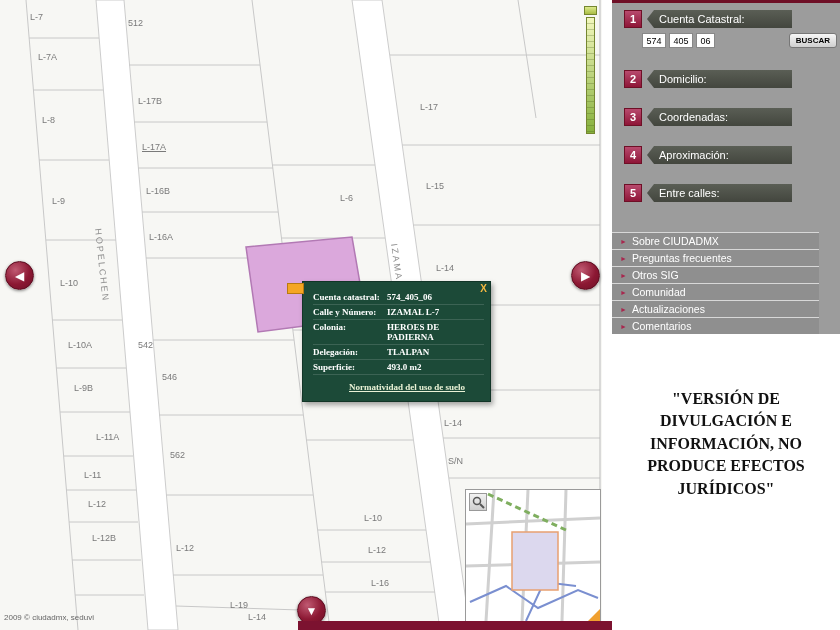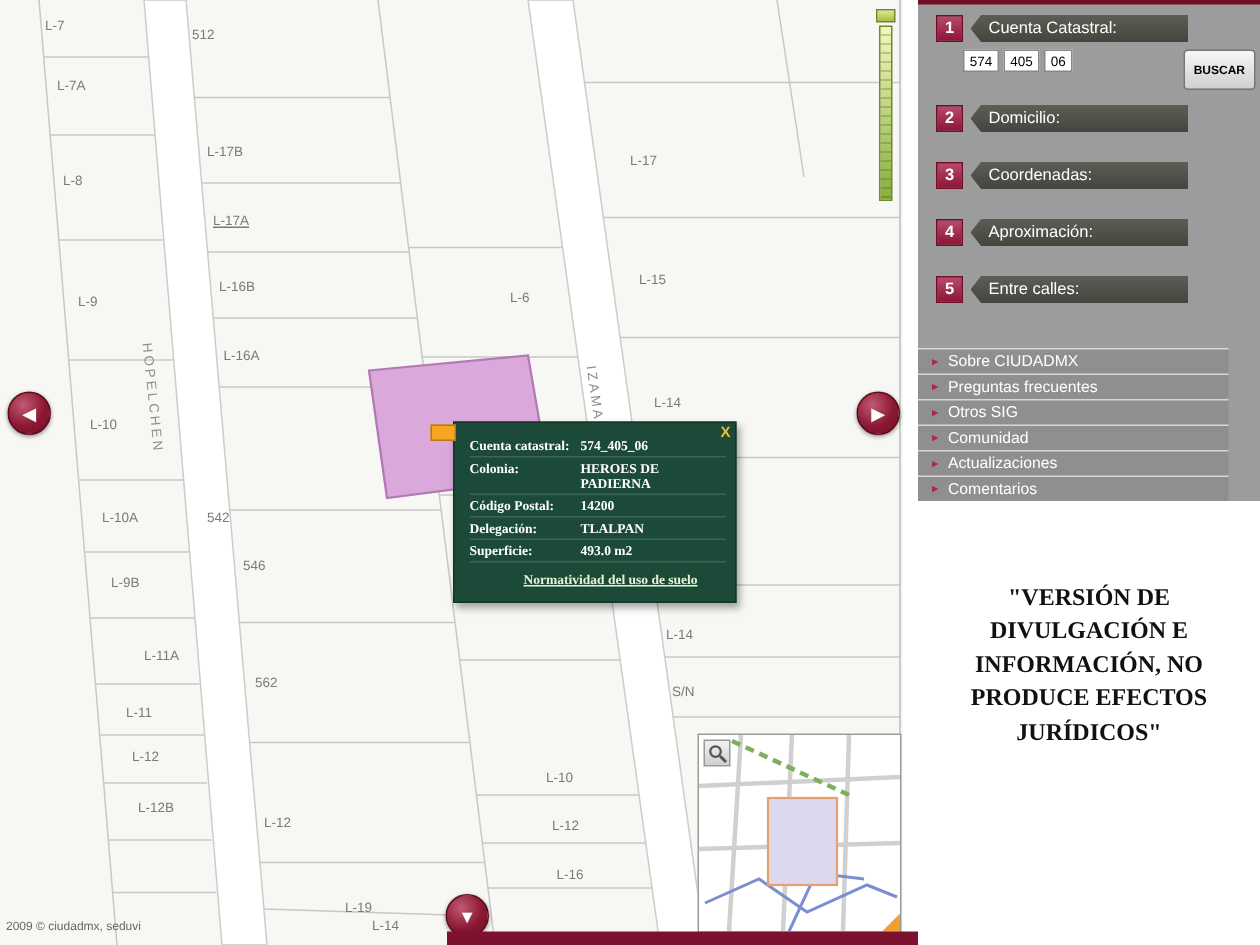--- a/index.html
+++ b/index.html
@@ -53,21 +53,21 @@
   .search-rows{position:absolute;left:0;top:0;width:228px;height:230px;}
   .srow{position:absolute;display:flex;align-items:center;height:18px;cursor:pointer;}
   .num{width:18px;height:18px;background:linear-gradient(#b84a6e,#8e1537);border:1px solid #6e0f26;box-sizing:border-box;
        color:#fff;font-weight:bold;font-size:11px;display:flex;align-items:center;justify-content:center;flex-shrink:0;}
   .sbar{margin-left:5px;width:145px;height:18px;background:linear-gradient(#5a5e55,#43463e);color:#fff;font-size:11px;
         line-height:18px;padding-left:12px;box-sizing:border-box;
         clip-path:polygon(7px 0,100% 0,100% 100%,7px 100%,0 50%);}
   .cuenta-inputs{position:absolute;left:30px;top:33px;display:flex;gap:3px;}
   .ci{width:22px;height:13px;font-size:9px;text-align:center;border:1px solid #888;padding:0;background:#fff;font-family:"Liberation Sans",sans-serif;}
   .ci.short{width:17px;}
-  .buscar{position:absolute;right:3px;top:33px;height:27px;font-size:8px;font-weight:bold;padding:0 6px;
+  .buscar{position:absolute;right:3px;top:33px;height:15px;font-size:8px;font-weight:bold;padding:0 6px;
           border:1px solid #777;border-radius:3px;background:linear-gradient(#f7f7f7,#cfcfcf);cursor:pointer;font-family:"Liberation Sans",sans-serif;}
 
   .menu{position:absolute;left:0;top:232px;width:207px;}
   .mrow{display:flex;align-items:center;height:16px;background:#8f8f8f;border-top:1px solid #d8d8d8;padding-left:8px;cursor:pointer;}
   .bullet{font-size:7px;color:#a8274e;line-height:1;}
   .mlabel{margin-left:5px;color:#fff;font-size:10.5px;}
 
   .disclaimer{position:absolute;left:11px;top:388px;width:206px;text-align:center;
               font-family:"Liberation Serif",serif;font-weight:bold;font-size:16px;color:#111;line-height:1.4;}
 </style>
@@ -224,30 +224,30 @@
     <div class="popup">
       <div class="popup-tag"></div>
       <div class="popup-close">X</div>
       <div class="popup-rows">
 
           <div class="prow">
             <span class="plab">Cuenta catastral:</span>
             <span class="pval">574_405_06</span>
           </div>
 
+          <div class="prow">
+            <span class="plab">Calle y Número:</span>
+            <span class="pval">IZAMAL L-7</span>
+          </div>
 
           <div class="prow">
             <span class="plab">Colonia:</span>
             <span class="pval">HEROES DE PADIERNA</span>
           </div>
 
-          <div class="prow">
-            <span class="plab">Código Postal:</span>
-            <span class="pval">14200</span>
-          </div>
 
           <div class="prow">
             <span class="plab">Delegación:</span>
             <span class="pval">TLALPAN</span>
           </div>
 
           <div class="prow">
             <span class="plab">Superficie:</span>
             <span class="pval">493.0 m2</span>
           </div>

